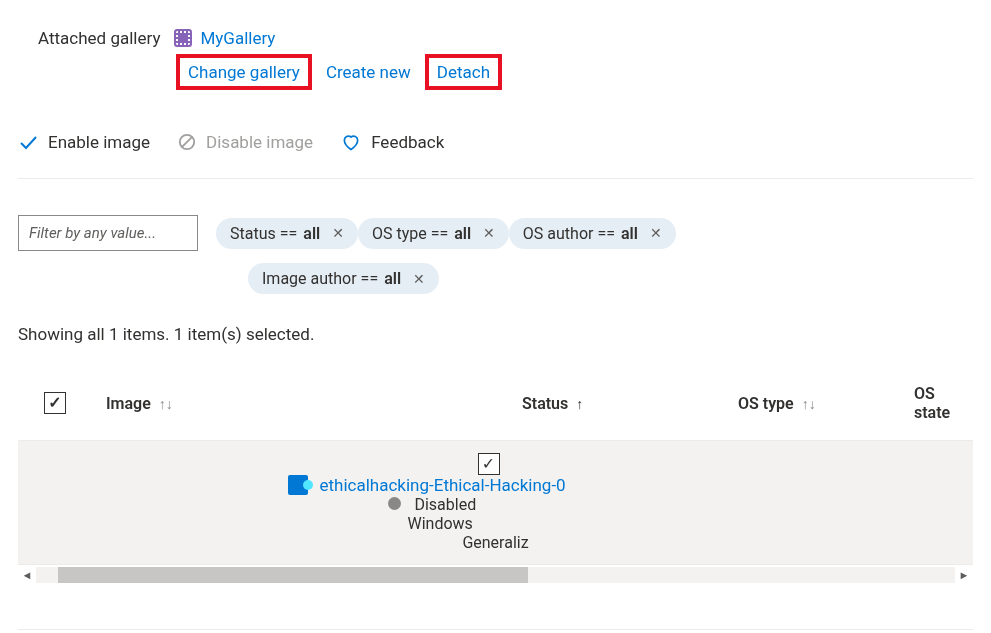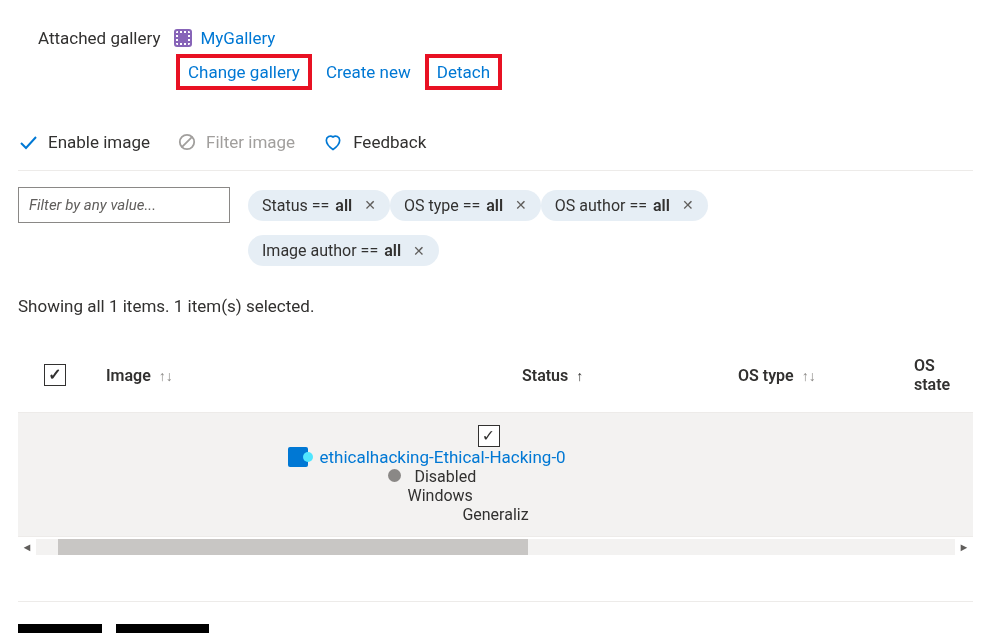--- a/index.html
+++ b/index.html
@@ -23,31 +23,31 @@
   }
   .link { color: #0078d4; font-size: 17px; cursor: pointer; text-decoration: none; }
   .gallery-actions {
     display: flex; align-items: center; gap: 14px; margin-left: 158px; margin-top: 6px;
     margin-bottom: 42px;
   }
   .highlight-box {
     border: 4px solid #e81123; padding: 4px 8px; display: inline-flex; align-items: center;
   }
   .toolbar {
-    display: flex; align-items: center; gap: 28px; padding-bottom: 18px;
-    border-bottom: 1px solid #edebe9; margin-bottom: 16px;
+    display: flex; align-items: center; gap: 28px; padding-bottom: 26px;
+    border-bottom: 1px solid #edebe9; margin-bottom: 36px;
   }
   .toolbar-item { display: flex; align-items: center; gap: 10px; font-size: 17px; cursor: pointer; }
   .toolbar-item.disabled { color: #a19f9d; cursor: default; }
   .check-icon { width: 20px; height: 20px; }
   .ban-icon { width: 18px; height: 18px; }
   .heart-icon { width: 20px; height: 20px; }
   .filter-row { display: flex; align-items: center; gap: 18px; flex-wrap: wrap; margin-bottom: 12px; }
   .filter-input {
-    width: 212px; height: 36px; border: 1px solid #8a8886; padding: 17px 10px;
+    width: 180px; height: 36px; border: 1px solid #8a8886; padding: 17px 10px;
     font-size: 15px; color: #323130; font-family: inherit;
   }
   .filter-input::placeholder { color: #605e5c; font-style: italic; }
   .pill-row { display: flex; flex-wrap: wrap; gap: 0; }
   .pill {
     background: #e6eef5; border-radius: 20px; padding: 6px 14px;
     display: inline-flex; align-items: center; gap: 6px; font-size: 16px; color: #323130;
     cursor: pointer;
   }
   .pill b { font-weight: 600; }
@@ -131,21 +131,21 @@
     <svg class="check-icon" viewBox="0 0 20 20" fill="none" stroke="#0078d4" stroke-width="2">
         <path d="M3 11 L8 16 L18 5"></path>
       </svg>
     <span>Enable image</span>
   </div>
   <div class="toolbar-item disabled">
     <svg class="ban-icon" viewBox="0 0 20 20" fill="none" stroke="#a19f9d" stroke-width="2">
         <circle cx="10" cy="10" r="8"></circle>
         <line x1="4" y1="16" x2="16" y2="4"></line>
       </svg>
-    <span>Filter image</span>
+    <span>Disable image</span>
   </div>
   <div class="toolbar-item">
     <svg class="heart-icon" viewBox="0 0 24 24" fill="none" stroke="#0078d4" stroke-width="2">
         <path d="M12 21s-8-5.3-8-11a5 5 0 0 1 8-4 5 5 0 0 1 8 4c0 5.7-8 11-8 11z"></path>
       </svg>
     <span>Feedback</span>
   </div>
 </div>
 
 <div class="filter-row">

